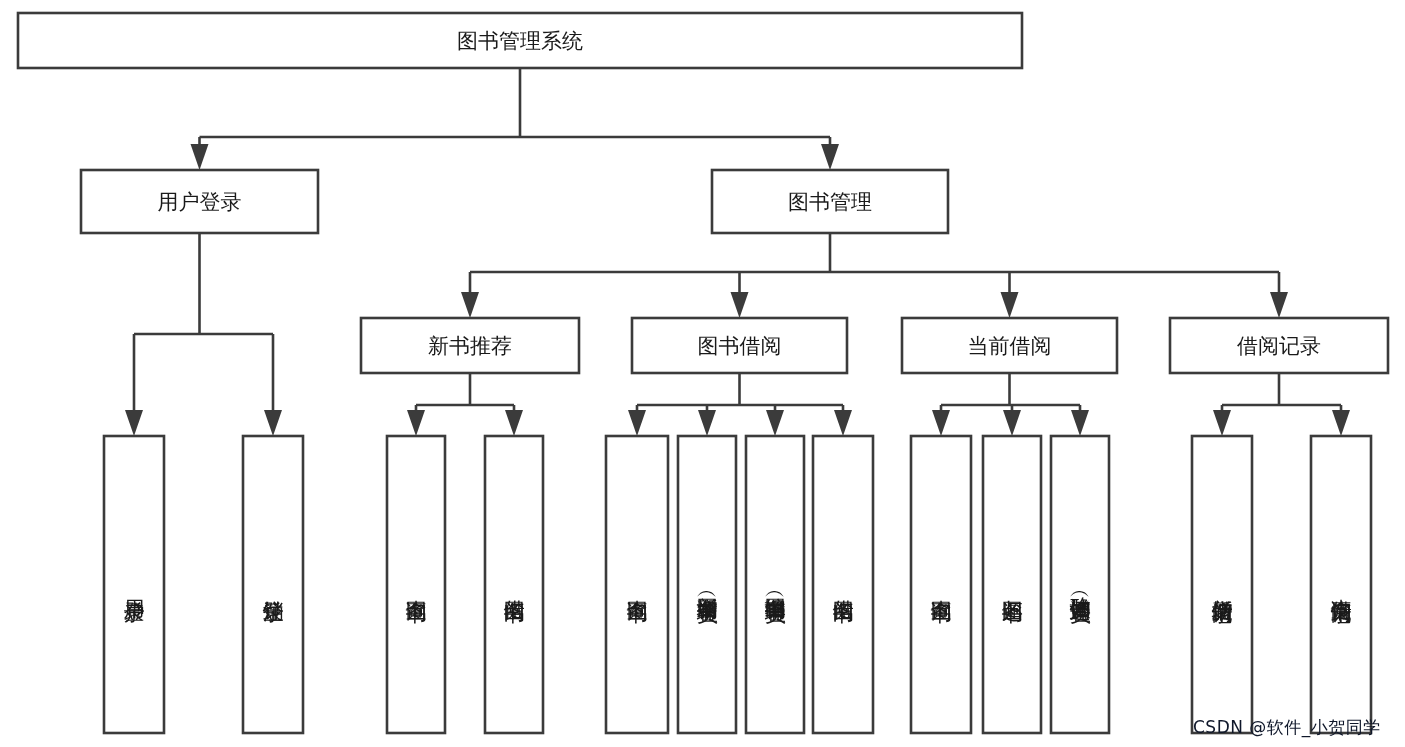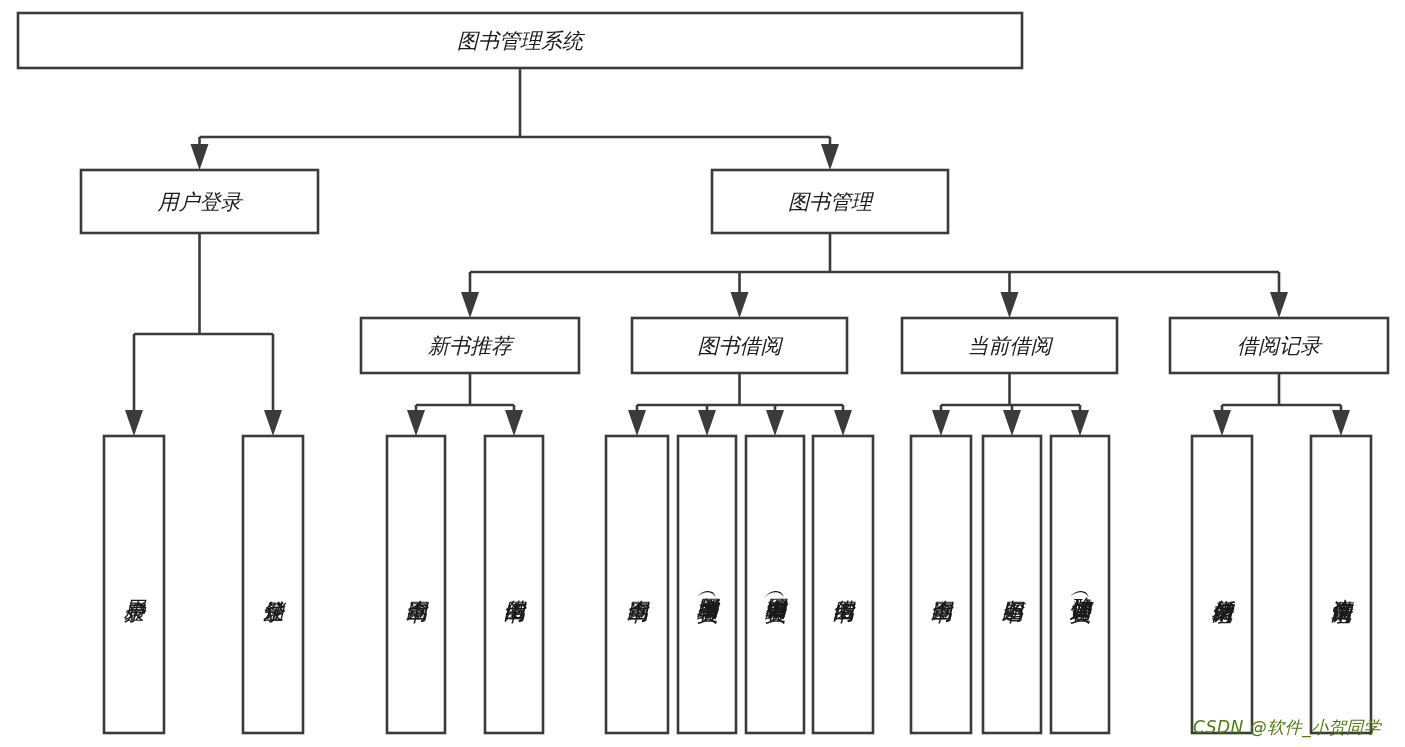--- a/index.html
+++ b/index.html
@@ -11,21 +11,20 @@
     width: 1405px;
     height: 747px;
     font-family: "DejaVu Sans", "Liberation Sans", sans-serif;
     overflow: hidden;
   }
   #diagram-root {
     position: relative;
     width: 1405px;
     height: 747px;
     background: #ffffff;
-    font-style: italic;
   }
   svg#flow {
     position: absolute;
     left: 0;
     top: 0;
     width: 1405px;
     height: 747px;
     display: block;
   }
   .node-rect {
@@ -48,21 +47,21 @@
     font-family: "DejaVu Sans", "Liberation Sans", sans-serif;
     font-size: 21px;
     fill: #1a1a1a;
     text-anchor: middle;
     dominant-baseline: middle;
   }
   .watermark {
     position: absolute;
     font-family: "DejaVu Sans", "Liberation Sans", sans-serif;
     font-size: 17px;
-    color: #4d7c0f;
+    color: #0f172a;
     white-space: nowrap;
     letter-spacing: 0.5px;
     text-align: center;
   }
   .vlabel {
     position: absolute;
     font-family: "DejaVu Sans", "Liberation Sans", sans-serif;
     font-size: 21px;
     color: #1a1a1a;
     writing-mode: vertical-rl;

